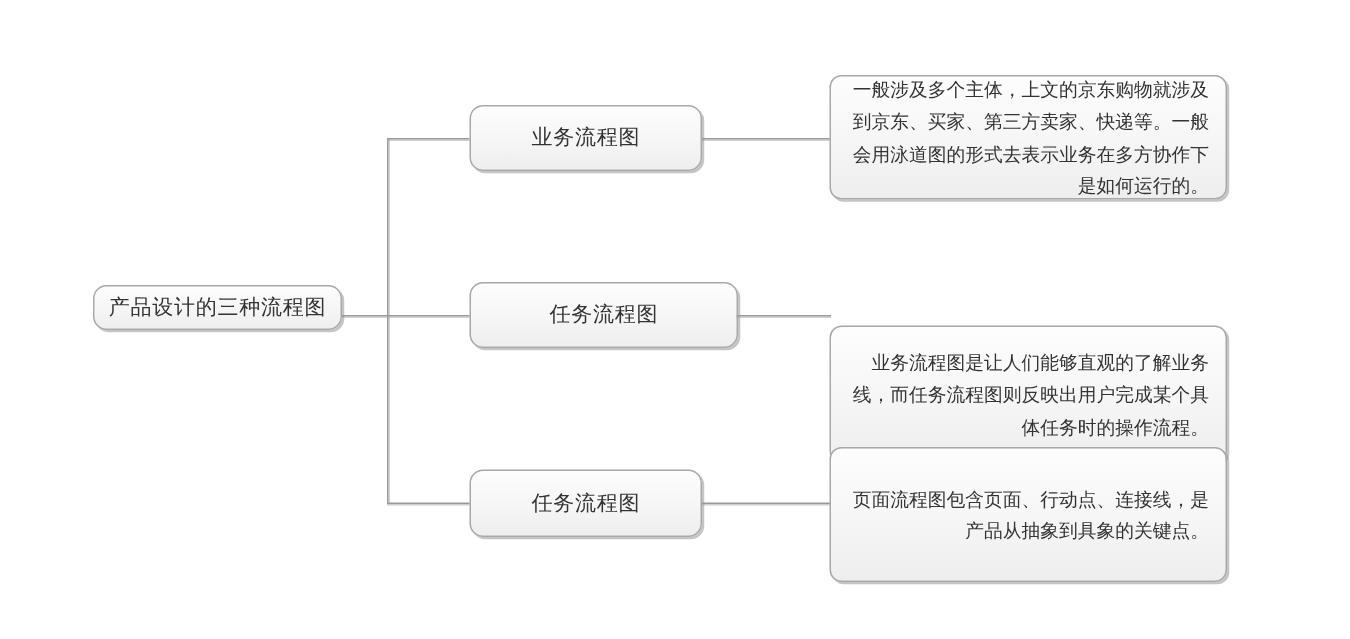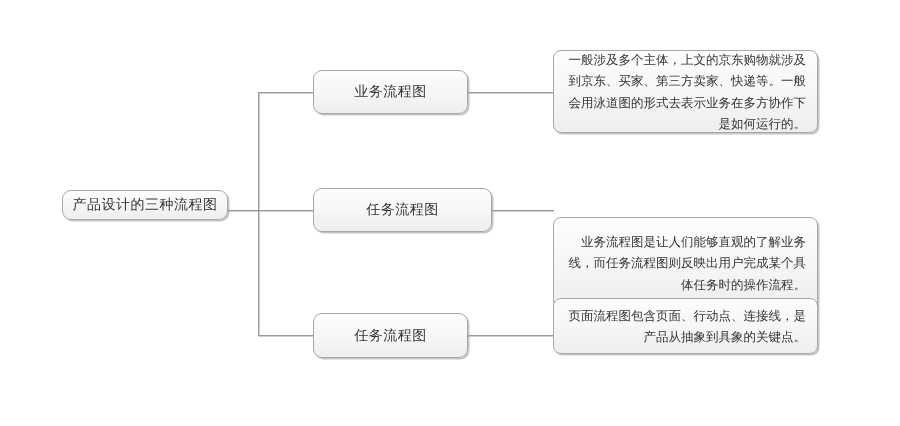--- a/index.html
+++ b/index.html
@@ -116,17 +116,17 @@
   </div>
 
   <div class="node node-detail" style="left:553px; top:50px; width:265px; height:83px;">
     <span class="txt">一般涉及多个主体，上文的京东购物就涉及到京东、买家、第三方卖家、快递等。一般会用泳道图的形式去表示业务在多方协作下是如何运行的。</span>
   </div>
 
   <div class="node node-detail" style="left:553px; top:173px; width:265px; height:92px;margin-top:44px;">
     <span class="txt">业务流程图是让人们能够直观的了解业务线，而任务流程图则反映出用户完成某个具体任务时的操作流程。</span>
   </div>
 
-  <div class="node node-detail" style="left:553px; top:298px; width:265px; height:56px;">
+  <div class="node node-detail" style="left:553px; top:298px; width:265px; height:90px;">
     <span class="txt">页面流程图包含页面、行动点、连接线，是产品从抽象到具象的关键点。</span>
   </div>
 
 </div>
 
 </body></html>

